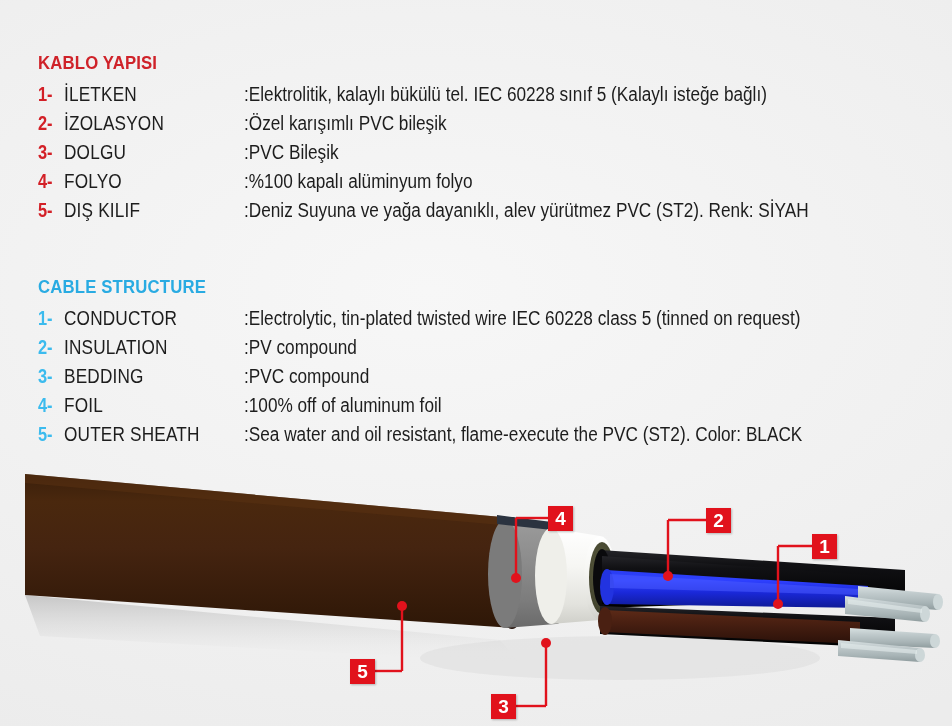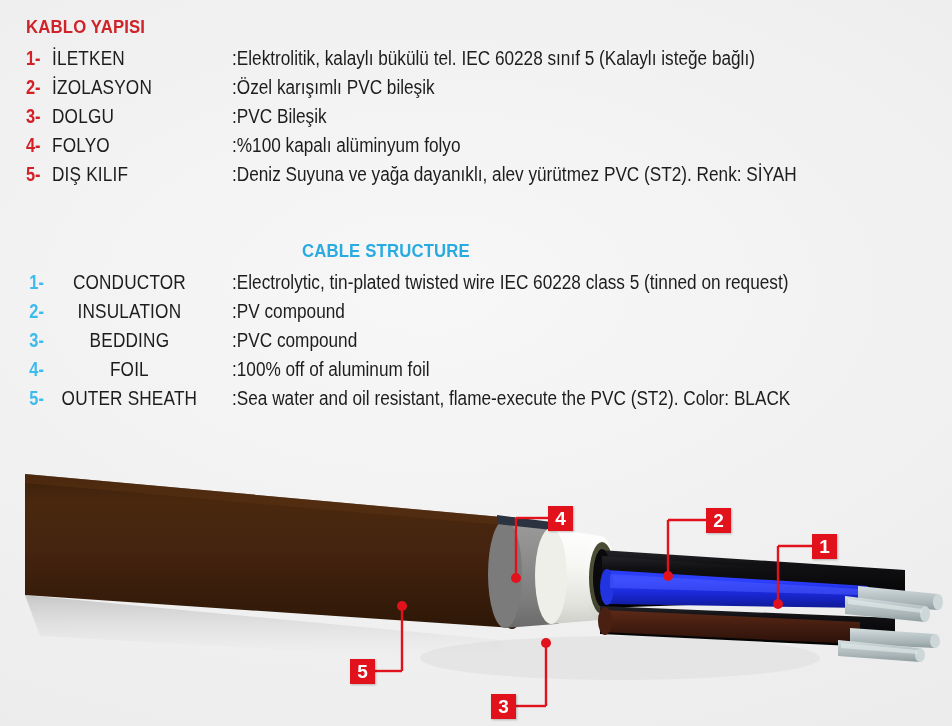--- a/index.html
+++ b/index.html
@@ -18,22 +18,23 @@
     position: relative;
     width: 952px;
     height: 726px;
     background:
       radial-gradient(ellipse 900px 500px at 45% 40%, #f7f7f7 0%, #f1f1f1 55%, #ececec 100%);
   }
 
   
   .spec-block {
     position: absolute;
-    left: 4px;
+    left: 16px;
     width: 840px;
+    margin-top: 36px;
   }
   .spec-title {
     font-family: "Liberation Sans Narrow", "Liberation Sans", sans-serif;
     font-weight: bold;
     font-size: 19px;
     letter-spacing: 0.2px;
     transform: scaleX(0.88);
     transform-origin: left center;
     margin: 0 0 6px 22px;
     line-height: 22px;
@@ -132,21 +133,21 @@
       <span class="spec-label">FOLYO</span>
       <span class="spec-value">:%100 kapalı alüminyum folyo</span>
     </div>
     <div class="spec-row tr">
       <span class="spec-num">5-</span>
       <span class="spec-label">DIŞ KILIF</span>
       <span class="spec-value">:Deniz Suyuna ve yağa dayanıklı, alev yürütmez PVC (ST2). Renk: SİYAH</span>
     </div>
   </div>
 
-  <div class="spec-block" style="top:240px;text-align:center;">
+  <div class="spec-block" style="top:240px;">
     <div class="spec-title en">CABLE STRUCTURE</div>
 
     <div class="spec-row en">
       <span class="spec-num">1-</span>
       <span class="spec-label">CONDUCTOR</span>
       <span class="spec-value">:Electrolytic, tin-plated twisted wire IEC 60228 class 5 (tinned on request)</span>
     </div>
     <div class="spec-row en">
       <span class="spec-num">2-</span>
       <span class="spec-label">INSULATION</span>

